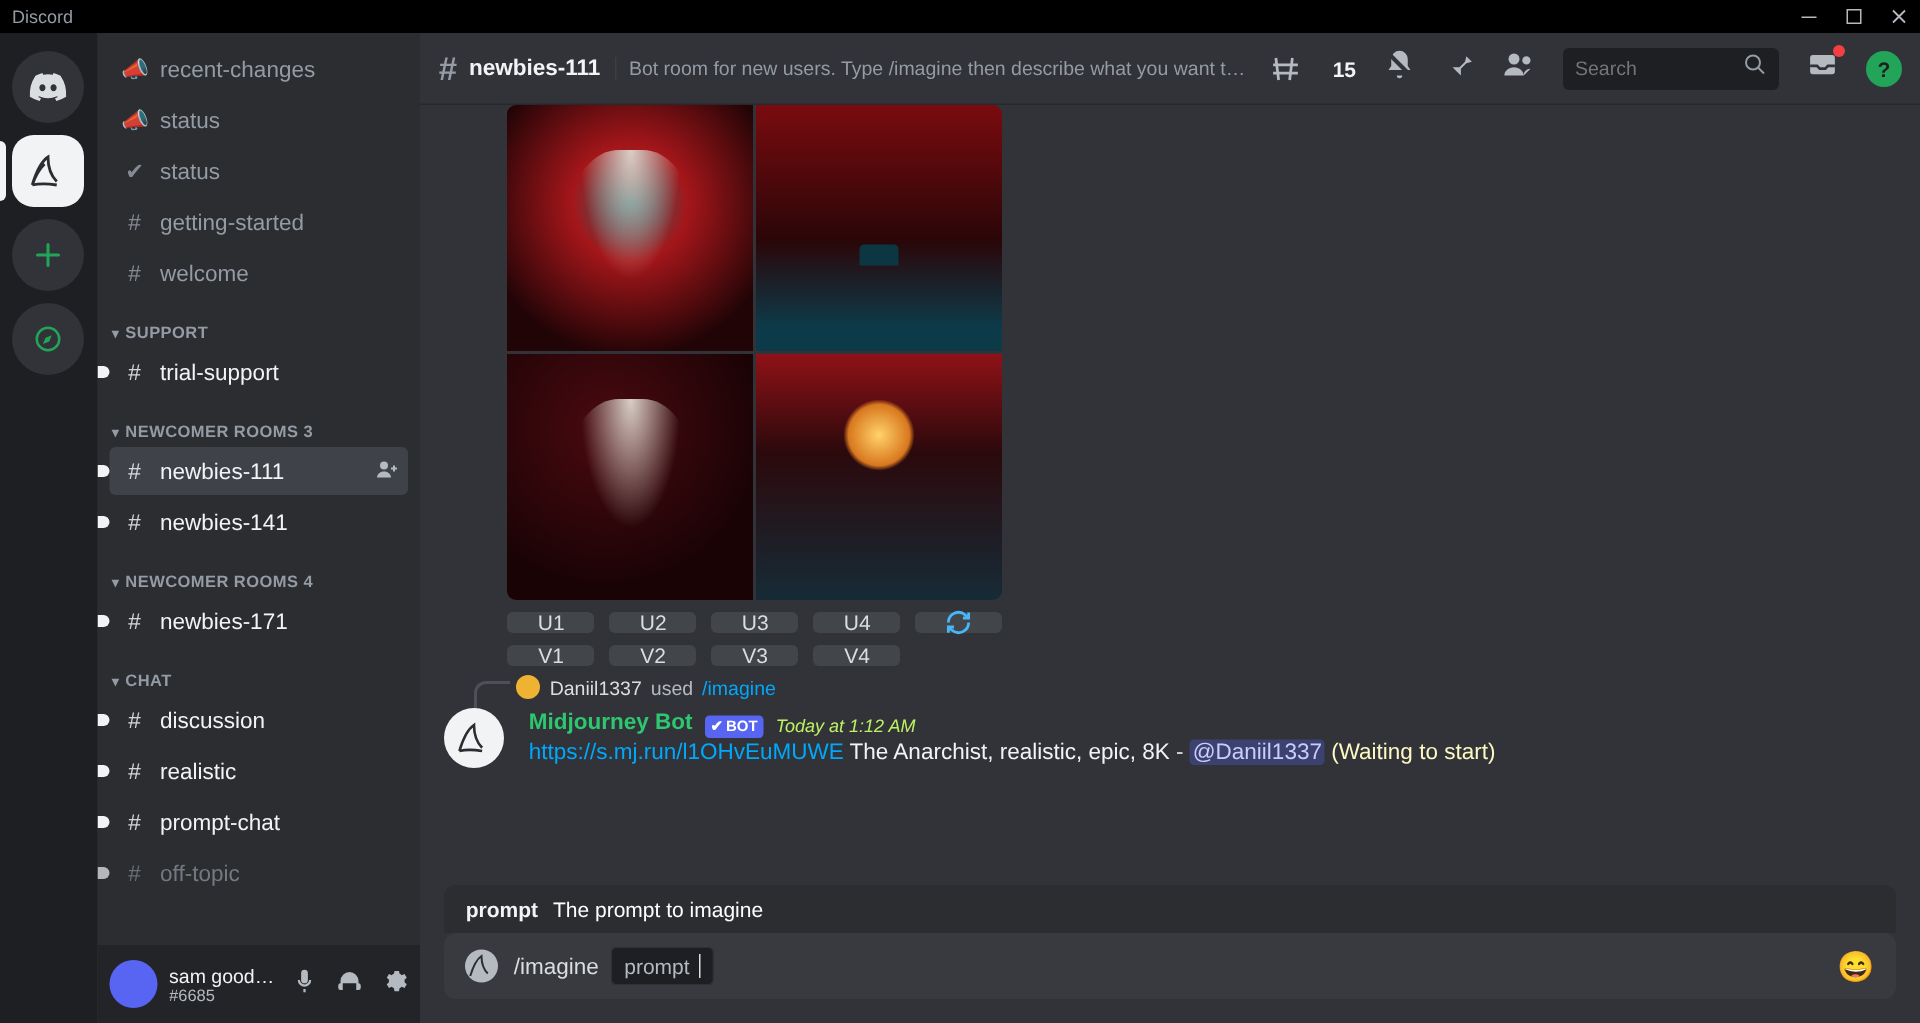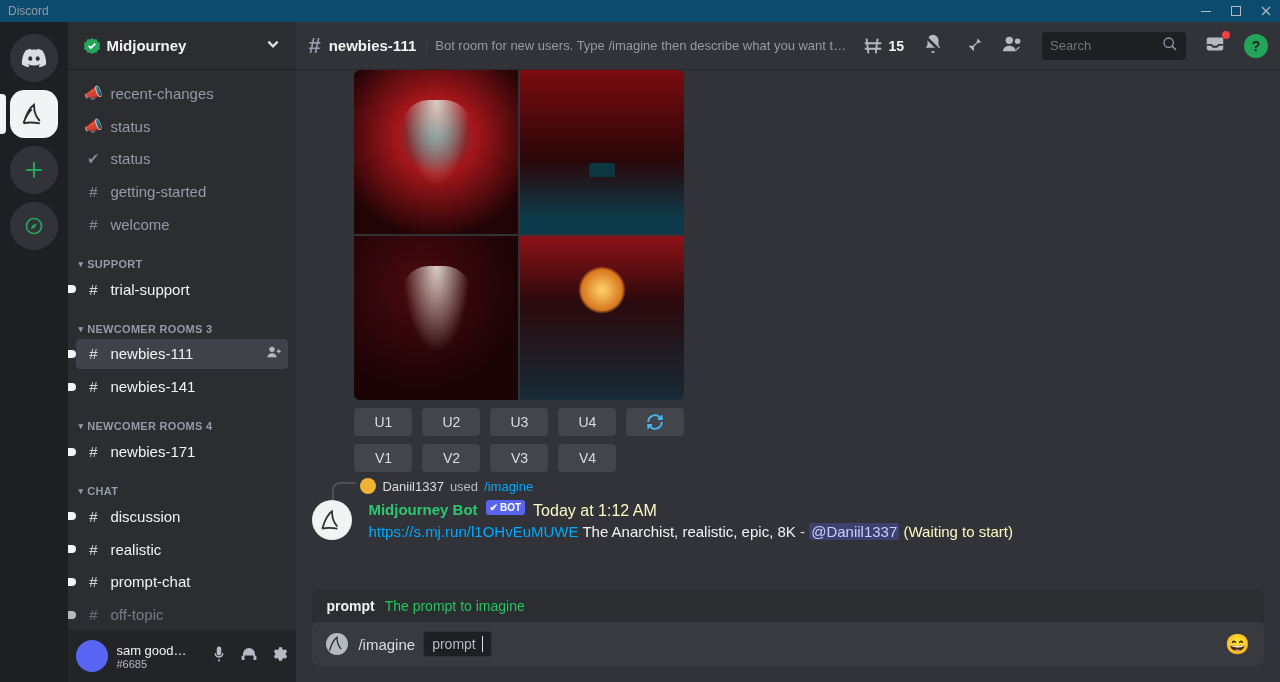--- a/index.html
+++ b/index.html
@@ -8,21 +8,21 @@
   background: #313338;
   color: #dbdee1;
   width: 1280px;
   height: 682px;
   overflow: hidden;
   display: flex;
   flex-direction: column;
 }
 .titlebar {
   height: 22px;
-  background: #0c4a6e;
+  background: #000000;
   display: flex;
   align-items: center;
   padding: 0 8px;
   color: #949ba4;
   font-size: 12px;
   justify-content: space-between;
 }
 .titlebar-controls { display: flex; gap: 18px; font-size: 12px; color: #b5bac1; }
 .titlebar-controls span { cursor: default; display: inline-flex; align-items: center; }
 .app { flex: 1; display: flex; overflow: hidden; }
@@ -127,21 +127,21 @@
 
 
 .main { flex:1; display:flex; flex-direction:column; background:#313338; }
 .chan-header{
   height:48px; border-bottom:1px solid rgba(0,0,0,.2);
   display:flex; align-items:center; padding:0 12px; gap:10px;
 }
 .chan-title{ color:#f2f3f5; font-weight:600; font-size:15px; display:flex; align-items:center; gap:8px;}
 .chan-topic{ color:#949ba4; font-size:13px; flex:1; white-space:nowrap; overflow:hidden; text-overflow:ellipsis; padding-left:8px; border-left:1px solid rgba(255,255,255,.06);}
 .chan-icons{ display:flex; align-items:center; gap:18px; color:#b5bac1;}
-.threads-badge{ display:flex; align-items:center; gap:4px; font-size:14px; font-weight:600; color:#f2f3f5;}
+.threads-badge{ display:flex; align-items:center; gap:20px; font-size:14px; font-weight:600; color:#f2f3f5;}
 .search-box{
   display:flex; align-items:center; background:#1e1f22; border-radius:4px;
   height:28px; padding:0 8px; gap:6px; width:144px;
 }
 .search-box input{
   background:transparent; border:none; outline:none; color:#dbdee1;
   font-size:13px; width:100%;
 }
 .help-circle{
   width:24px; height:24px; border-radius:50%; background:#23a559;
@@ -162,62 +162,62 @@
 .tile-a{ background:radial-gradient(circle at 50% 40%, #2a6b6e 0%, #a4161a 30%, #200406 80%); position:relative;}
 .tile-b{ background:linear-gradient(#7a0b0f 0%, #2a0608 55%, #0d3a48 90%); position:relative;}
 .tile-c{ background:radial-gradient(circle at 40% 30%, #4a0a10 0%, #1a0305 70%); position:relative;}
 .tile-d{ background:linear-gradient(#8f1217 0%, #2b090c 40%, #162b36 100%); position:relative;}
 .tile-b::after{content:"";position:absolute;left:50%;bottom:35%;transform:translateX(-50%);width:26px;height:14px;background:#0b3642;border-radius:3px 3px 0 0;}
 .tile-d::before{content:"";position:absolute;left:50%;top:18%;transform:translateX(-50%);width:48px;height:48px;border-radius:50%;background:radial-gradient(circle,#ffd26a 0%,#d9781e 60%,transparent 70%);} 
 .tile-a::before,.tile-c::before{content:"";position:absolute;inset:18% 26% 20% 26%;background:radial-gradient(ellipse at top,#d9cfc7 0%,rgba(0,0,0,0) 60%);border-radius:40% 40% 30% 30%;}
 
 .btn-row{ display:flex; gap:10px; margin:8px 0 0 42px;}
 .mj-btn{
-  width:58px; height:28px; background:#424549; color:#dbdee1;
+  width:58px; height:14px; background:#424549; color:#dbdee1;
   border:none; border-radius:4px; font-size:14px; font-weight:500;
   display:flex; align-items:center; justify-content:center;
 }
 .mj-btn.refresh svg{ width:18px; height:18px;}
 
 .msg{ display:flex; gap:16px; margin-top:28px; position:relative;}
 .msg .avatar{ width:40px; height:40px; border-radius:50%; background:#f2f3f5; flex-shrink:0;}
 .reply-line{
   position:absolute; left:20px; top:-18px; height:18px; width:24px;
   border-left:2px solid #4e5058; border-top:2px solid #4e5058;
   border-top-left-radius:8px;
 }
 .reply-chip{
   position:absolute; left:48px; top:-22px; display:flex; align-items:center; gap:6px;
   font-size:13px; color:#b5bac1;
 }
 .reply-chip .ring{ width:16px; height:16px; border-radius:50%; background:#f0b232; }
 .reply-chip .u{ color:#dbdee1; font-weight:500;}
 .reply-chip .cmd{ color:#00a8fc;}
 .msg-body{ flex:1; font-size:15px; line-height:1.35;}
-.msg-header{ display:flex; align-items:flex-start; gap:8px;}
+.msg-header{ display:flex; align-items:flex-end; gap:8px;}
 .bot-name{ color:#2dc770; font-weight:600;}
 .bot-tag{
   background:#5865f2; color:#fff; font-size:10px; font-weight:700;
   border-radius:3px; padding:0 4px; display:inline-flex; align-items:center; gap:2px;
   height:15px;
 }
-.timestamp{ color:#fef9c3; font-size:16px;}
+.timestamp{ color:#bef264; font-size:12px;font-style:italic;}
 .msg-text .link{ color:#00a8fc;}
 .msg-text .strong{ color:#f2f3f5; font-weight:400;}
 .msg-text .mention{ color:#c9cdfb; background:rgba(88,101,242,.3); border-radius:3px; padding:0 2px;}
 .msg-text .wait{ color:#fef9c3;}
 
 
 .autocomplete{
   margin:0 16px; background:#2b2d31; border-radius:8px 8px 0 0;
   padding:8px 14px; font-size:14px; display:flex; gap:10px; align-items:center;
   border-bottom:none;
 }
 .autocomplete .opt{ color:#f2f3f5; font-weight:600;}
-.autocomplete .desc{ color:#22c55e;}
+.autocomplete .desc{ color:#ffffff;}
 
 .composer{
   margin:0 16px 16px 16px; background:#383a40; border-radius:8px;
   height:44px; display:flex; align-items:center; padding:0 14px; gap:10px;
   position:relative;
 }
 .composer .add{
   width:22px; height:22px; border-radius:50%; background:#b5bac1;
   display:flex; align-items:center; justify-content:center; flex-shrink:0;
 }
@@ -284,36 +284,20 @@
     </div>
     <div class="server-pill explore">
       <svg width="20" height="20" viewBox="0 0 24 24" fill="none" stroke="#23a559" stroke-width="2">
           <circle cx="12" cy="12" r="9"></circle>
           <path d="M15 9l-2 5-5 2 2-5 5-2z" fill="#23a559" stroke="none"></path>
         </svg>
     </div>
   </div>
 
   <div class="sidebar">
-    <div class="server-header">
-      <span style="display:flex;align-items:center;gap:6px;">
-        <span style="display:inline-flex;">
-          <svg width="16" height="16" viewBox="0 0 16 16">
-              <path fill="#23a55a" d="M8 0l2 1.5L12.5 1l1 2.5L16 5l-.5 3L16 11l-2.5 1.5-1 2.5L10 14.5 8 16l-2-1.5L3.5 15l-1-2.5L0 11l.5-3L0 5l2.5-1.5 1-2.5L6 1.5 8 0z"></path>
-              <path fill="#fff" d="M6.8 11.2 4 8.4l1.2-1.2 1.6 1.6L10.8 5l1.2 1.2z"></path>
-            </svg>
-        </span>
-        <span>Midjourney</span>
-      </span>
-      <span>
-        <svg width="14" height="14" viewBox="0 0 12 12">
-            <path d="M2 4l4 4 4-4" fill="none" stroke="#dbdee1" stroke-width="2"></path>
-          </svg>
-      </span>
-    </div>
 
     <div class="channels">
       <div class="channel-item">
           <span class="hash">📣</span>
           <span>recent-changes</span>
         </div>
       <div class="channel-item">
           <span class="hash">📣</span>
           <span>status</span>
         </div>

